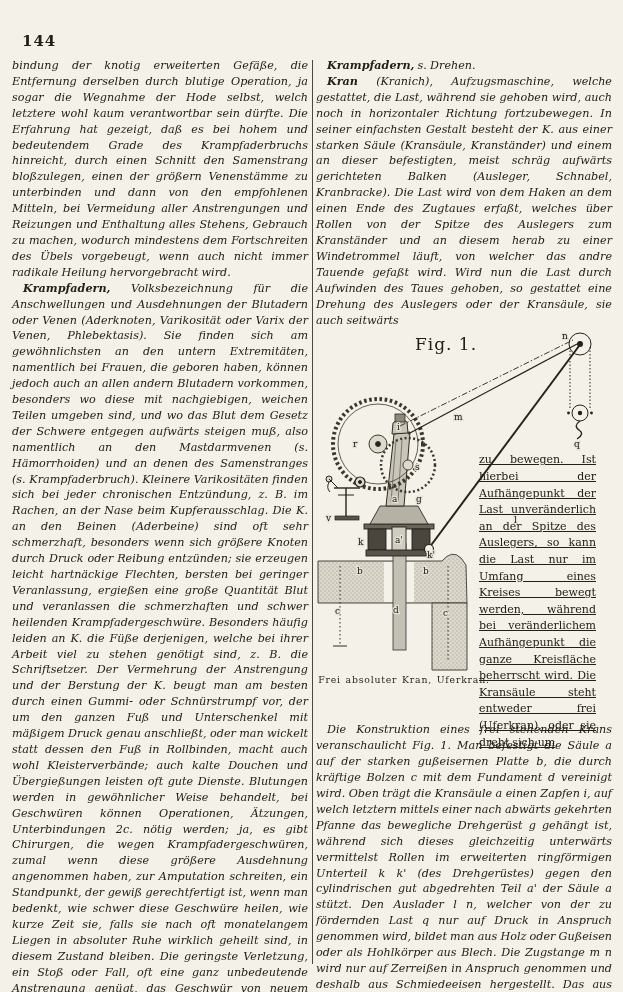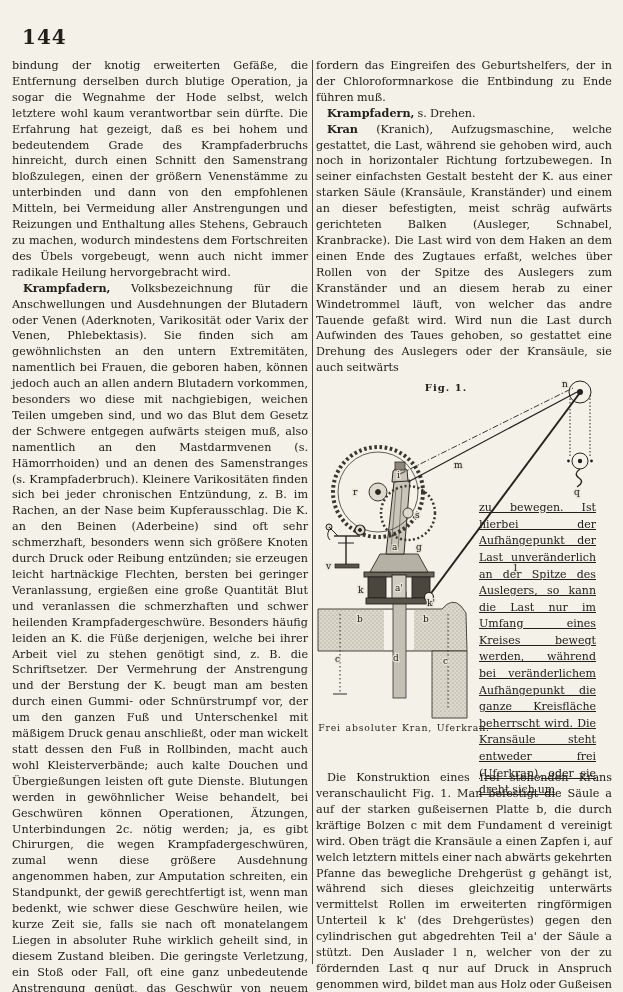--- a/index.html
+++ b/index.html
@@ -6,42 +6,42 @@
   body{
     width:623px;height:992px;overflow:hidden;
     background:#f4f1e9;color:#232019;
     font-family:"DejaVu Serif","Liberation Serif",serif;
   }
   .page{position:relative;width:623px;height:992px;}
   .header{
     position:absolute;top:24px;left:0;width:623px;height:26px;
   }
   .page-number{
-    position:absolute;left:22px;top:1px;
-    font-size:20px;font-weight:bold;letter-spacing:1px;text-align:right;
+    position:absolute;left:22px;top:8px;
+    font-size:15px;font-weight:bold;letter-spacing:1px;text-align:right;
   }
   .page-title{
     position:absolute;left:0;right:0;top:1px;text-align:center;
     font-size:15.5px;font-weight:bold;letter-spacing:.5px;
   }
   .columns{
     position:absolute;top:58px;left:12px;width:600px;height:920px;
     display:flex;
   }
   .col{width:296px;text-align:justify;}
-  .col p{margin:0;font-size:11.2px;line-height:15.9px;word-spacing:-.4px;}
+  .col p{margin:0;font-size:11.2px;line-height:15.9px;word-spacing:-.4px;font-style:italic;}
   .col p.entry{text-indent:11px;}
   .col p.noindent{text-indent:0;}
   .divider{width:1px;background:#4c463c;margin:2px 3px 14px 4px;}
   .col-right{width:296px;}
   
   .figure-wrap{position:relative;width:296px;height:392px;margin:2px 0 0 0;}
   .fig-label{
     position:absolute;top:4px;left:88px;width:84px;text-align:center;
-    font-size:10px;font-weight:bold;letter-spacing:1px;
+    font-size:17px;font-weight:normal;letter-spacing:1px;
   }
   .fig-caption{
     position:absolute;top:344px;left:0;width:176px;text-align:center;
     font-size:9.3px;letter-spacing:.8px;word-spacing:1px;color:#2b2720;
   }
   .fig-sidetext{
     position:absolute;top:122px;right:16px;width:117px;
     font-size:11px;line-height:16.6px;text-align:justify;word-spacing:-.5px;text-decoration:underline;
   }
   .crane-svg{position:absolute;top:0;left:0;}
@@ -64,21 +64,20 @@
 
     <div class="col col-left">
       <p class="noindent"><span>bindung der knotig erweiterten Gefäße, die Entfernung derselben durch blutige Operation, ja sogar die Wegnahme der Hode selbst, welch letztere wohl kaum verantwortbar sein dürfte. Die Erfahrung hat gezeigt, daß es bei hohem und bedeutendem Grade des Krampfaderbruchs hinreicht, durch einen Schnitt den Samenstrang bloßzulegen, einen der größern Venenstämme zu unterbinden und dann von den empfohlenen Mitteln, bei Vermeidung aller Anstrengungen und Reizungen und Enthaltung alles Stehens, Gebrauch zu machen, wodurch mindestens dem Fortschreiten des Übels vorgebeugt, wenn auch nicht immer radikale Heilung hervorgebracht wird.</span></p>
       <p class="entry"><b>Krampfadern,</b> <span>Volksbezeichnung für die Anschwellungen und Ausdehnungen der Blutadern oder Venen (Aderknoten, Varikosität oder Varix der Venen, Phlebektasis). Sie finden sich am gewöhnlichsten an den untern Extremitäten, namentlich bei Frauen, die geboren haben, können jedoch auch an allen andern Blutadern vorkommen, besonders wo diese mit nachgiebigen, weichen Teilen umgeben sind, und wo das Blut dem Gesetz der Schwere entgegen aufwärts steigen muß, also namentlich an den Mastdarmvenen (s. Hämorrhoiden) und an denen des Samenstranges (s. Krampfaderbruch). Kleinere Varikositäten finden sich bei jeder chronischen Entzündung, z. B. im Rachen, an der Nase beim Kupferausschlag. Die K. an den Beinen (Aderbeine) sind oft sehr schmerzhaft, besonders wenn sich größere Knoten durch Druck oder Reibung entzünden; sie erzeugen leicht hartnäckige Flechten, bersten bei geringer Veranlassung, ergießen eine große Quantität Blut und veranlassen die schmerzhaften und schwer heilenden Krampfadergeschwüre. Besonders häufig leiden an K. die Füße derjenigen, welche bei ihrer Arbeit viel zu stehen genötigt sind, z. B. die Schriftsetzer. Der Vermehrung der Anstrengung und der Berstung der K. beugt man am besten durch einen Gummi- oder Schnürstrumpf vor, der um den ganzen Fuß und Unterschenkel mit mäßigem Druck genau anschließt, oder man wickelt statt dessen den Fuß in Rollbinden, macht auch wohl Kleisterverbände; auch kalte Douchen und Übergießungen leisten oft gute Dienste. Blutungen werden in gewöhnlicher Weise behandelt, bei Geschwüren können Operationen, Ätzungen, Unterbindungen 2c. nötig werden; ja, es gibt Chirurgen, die wegen Krampfadergeschwüren, zumal wenn diese größere Ausdehnung angenommen haben, zur Amputation schreiten, ein Standpunkt, der gewiß gerechtfertigt ist, wenn man bedenkt, wie schwer diese Geschwüre heilen, wie kurze Zeit sie, falls sie nach oft monatelangem Liegen in absoluter Ruhe wirklich geheilt sind, in diesem Zustand bleiben. Die geringste Verletzung, ein Stoß oder Fall, oft eine ganz unbedeutende Anstrengung genügt, das Geschwür von neuem aufbrechen zu lassen und den Kranken von neuem zu monatelanger Unthätigkeit zu verdammen.</span></p>
 
     </div>
 
     <div class="divider"></div>
 
     <div class="col col-right">
-      <p class="noindent"><span>fordern das Eingreifen des Geburtshelfers, der in der Chloroformnarkose die Entbindung zu Ende führen muß.</span></p>
       <p class="entry"><b>Krampfadern,</b> <span>s. Drehen.</span></p>
       <p class="entry"><b>Kran</b> <span>(Kranich), Aufzugsmaschine, welche gestattet, die Last, während sie gehoben wird, auch noch in horizontaler Richtung fortzubewegen. In seiner einfachsten Gestalt besteht der K. aus einer starken Säule (Kransäule, Kranständer) und einem an dieser befestigten, meist schräg aufwärts gerichteten Balken (Ausleger, Schnabel, Kranbracke). Die Last wird von dem Haken an dem einen Ende des Zugtaues erfaßt, welches über Rollen von der Spitze des Auslegers zum Kranständer und an diesem herab zu einer Windetrommel läuft, von welcher das andre Tauende gefaßt wird. Wird nun die Last durch Aufwinden des Taues gehoben, so gestattet eine Drehung des Auslegers oder der Kransäule, sie auch seitwärts</span></p>
 
       <div class="figure-wrap">
         <div class="fig-label">Fig. 1.</div>
 
         <svg class="crane-svg" width="296" height="392" viewBox="0 0 296 392">
           <defs>
             <pattern id="stip" width="4" height="4" patternUnits="userSpaceOnUse">
               <rect width="4" height="4" fill="#dcd8cb"></rect>

